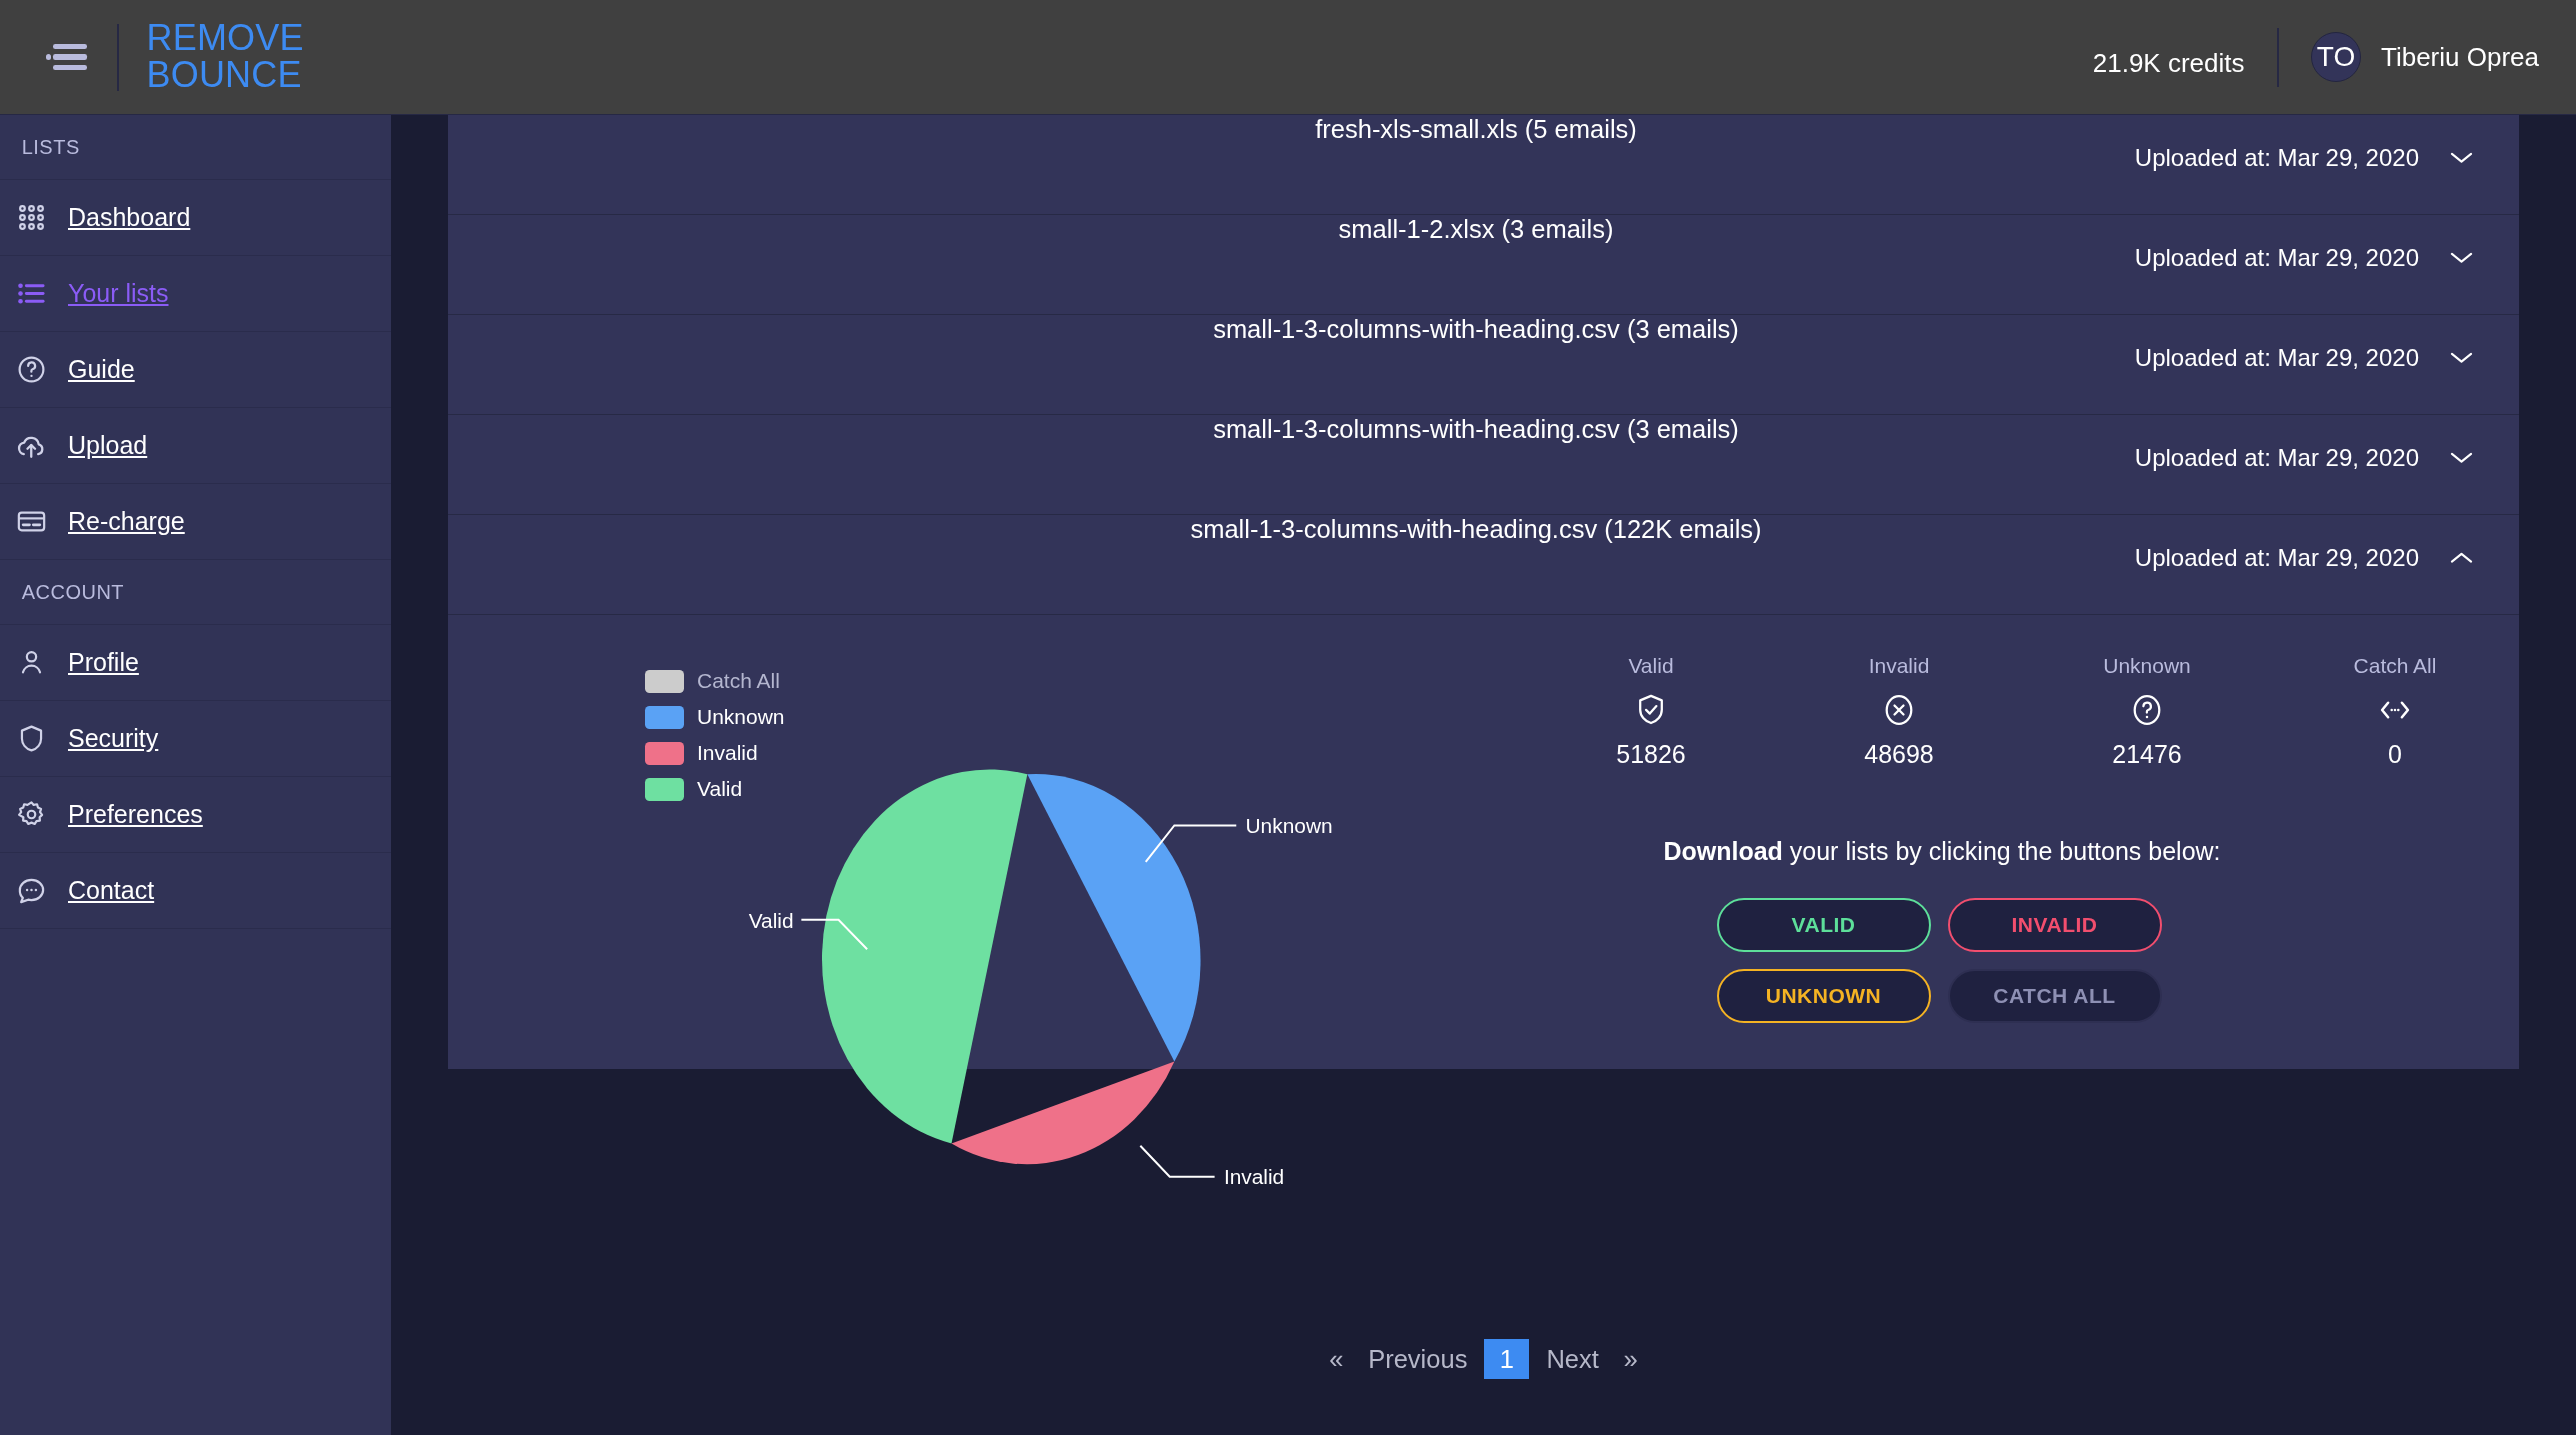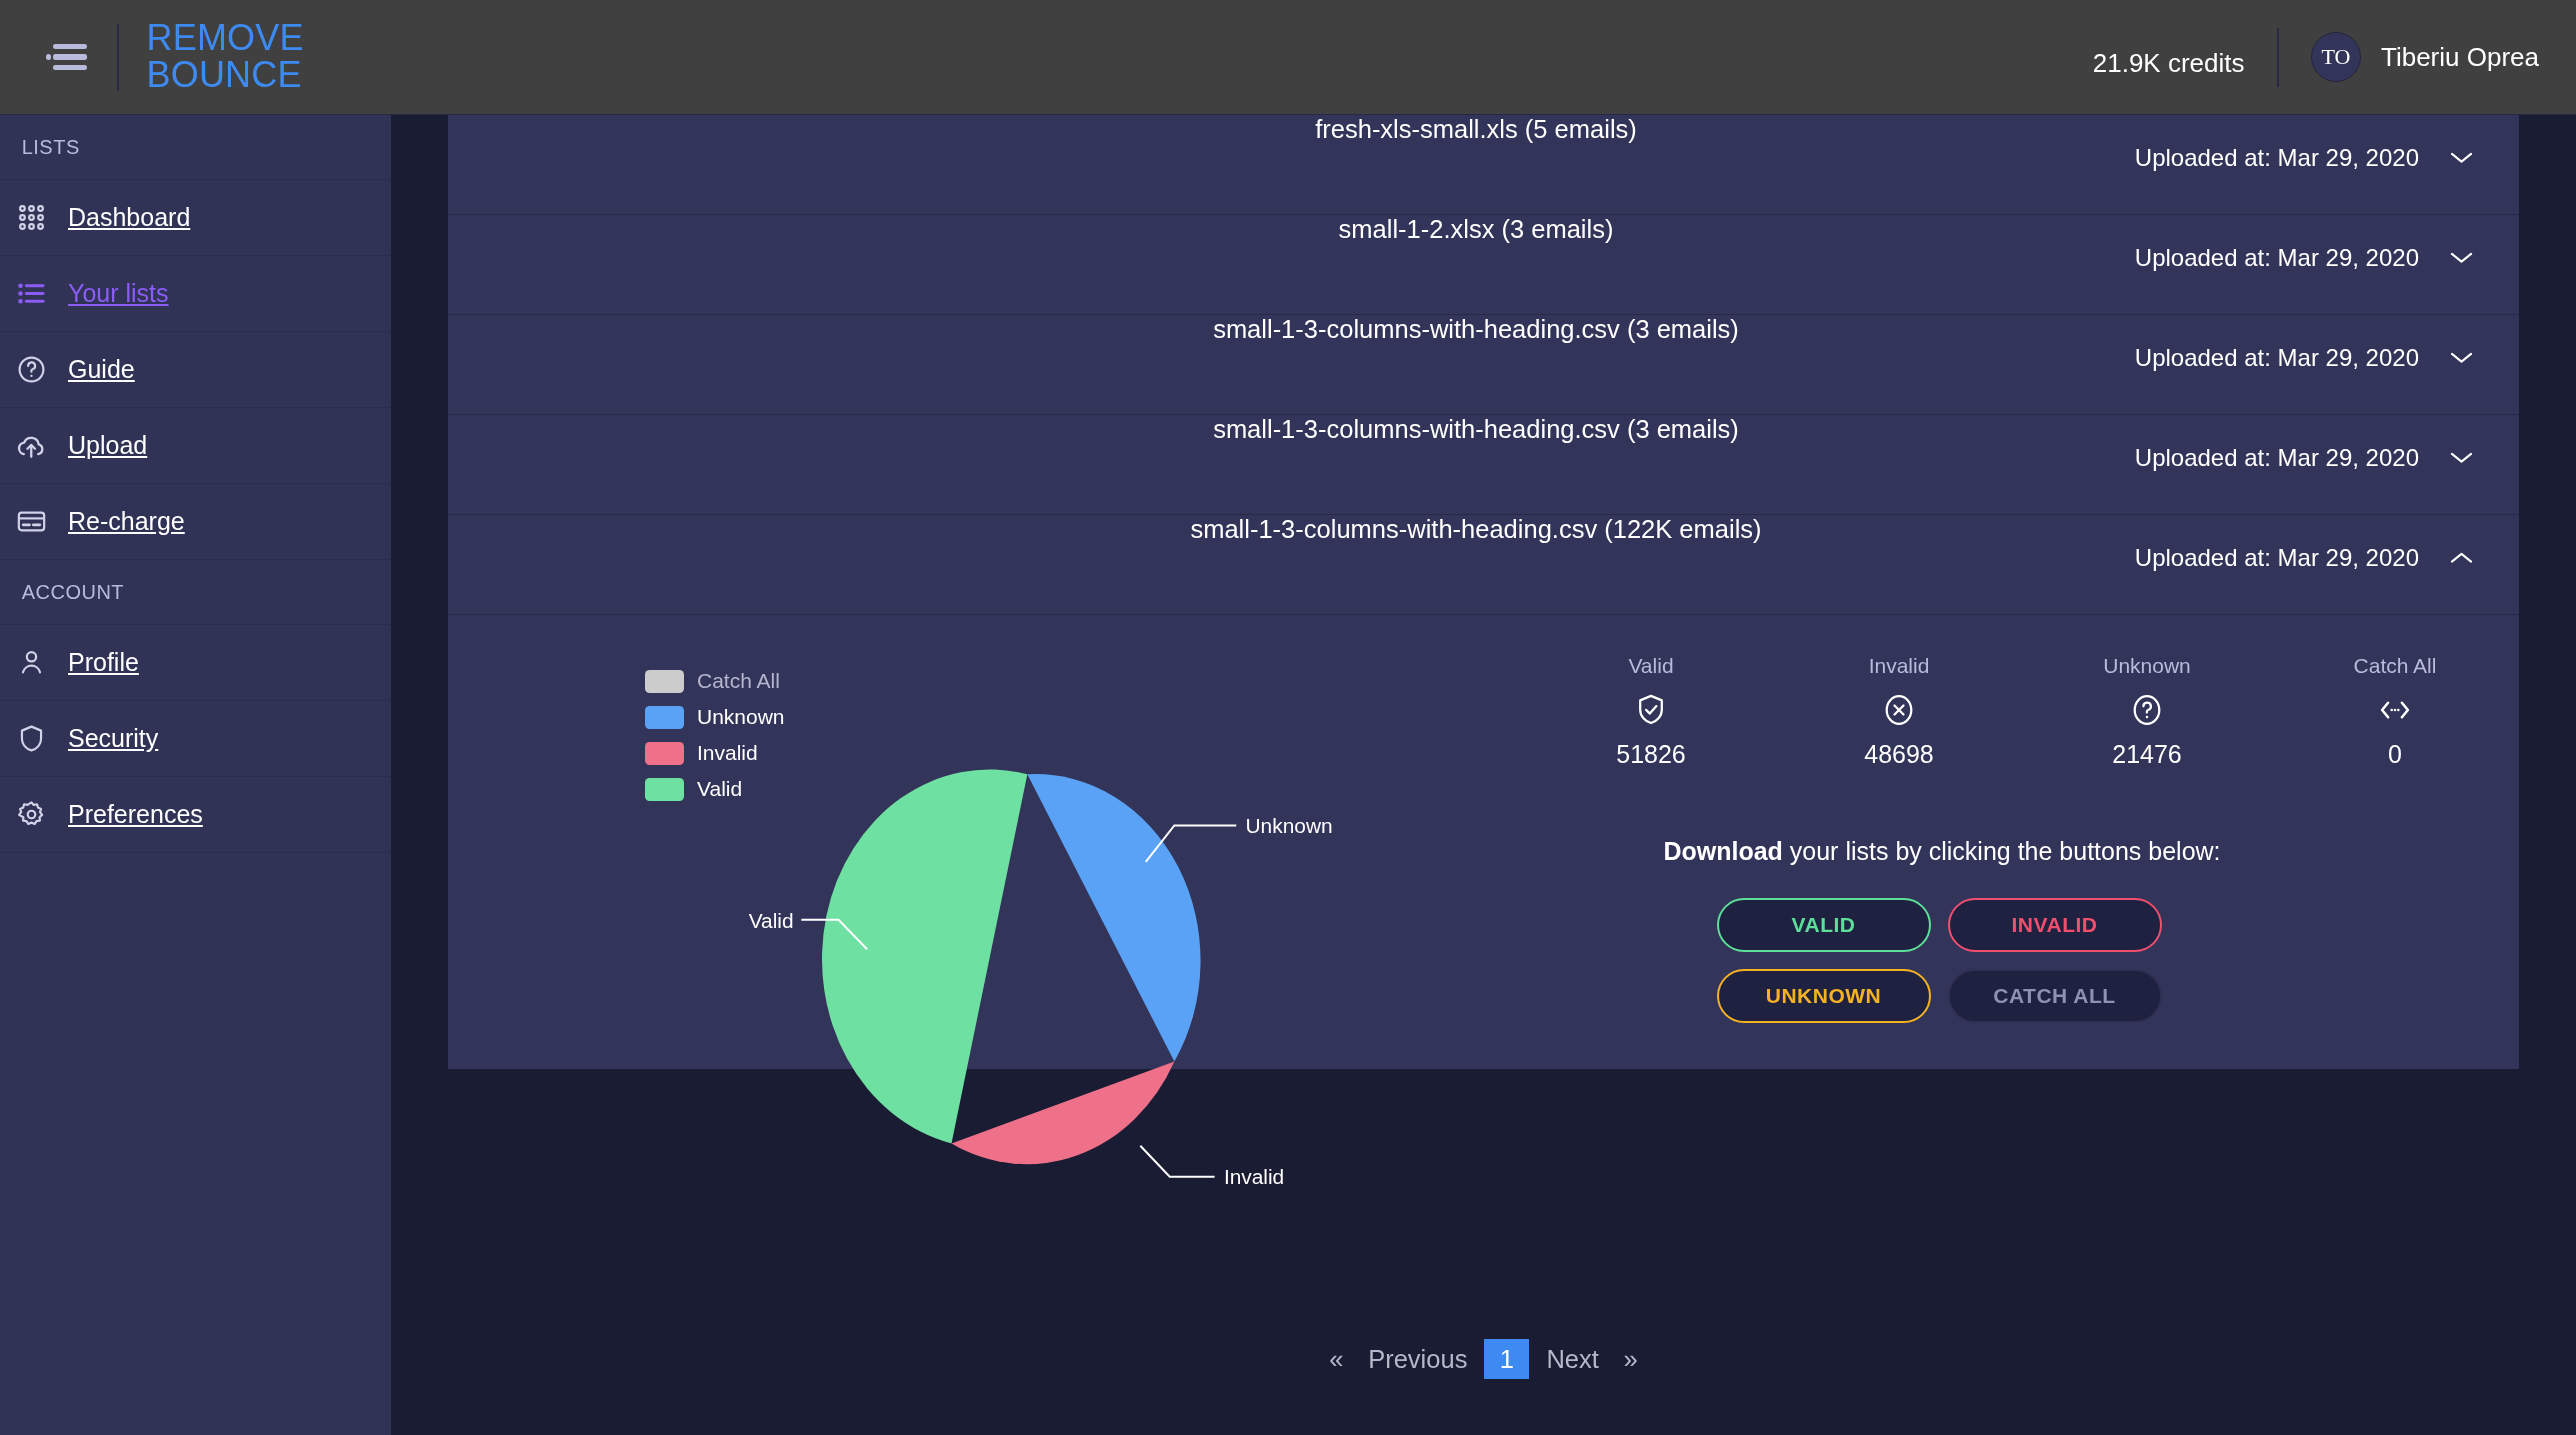--- a/index.html
+++ b/index.html
@@ -32,24 +32,23 @@
   .brand {
     margin-left: 28px; color: #3d8bf2; font-size: 36px; font-weight: 400;
     line-height: 1.02; letter-spacing: 0.2px;
   }
   .brand span { display: block; }
   .topright { margin-left: auto; display: flex; align-items: center; padding-right: 37px; }
   .credits { color: #ffffff; font-size: 26px; margin-top: 12px; }
   .topdivider2 { width: 1.5px; height: 59px; background: #262844; margin: 0 32.5px; }
   .avatar {
     width: 50px; height: 50px; border-radius: 50%;
-    border: 1.5px solid #23253f; color: #ffffff; font-size: 22px;
+    border: 1.5px solid #23253f; color: #ffffff; font-size: 28px;
     display: flex; align-items: center; justify-content: center;
     background: #333459;
-    font-family: Liberation Serif, serif;
   }
   .username { color: #ffffff; font-size: 26px; margin-left: 20px; }
 
   
   .sidebar {
     position: absolute; left: 0; top: 115px; width: 391px; height: 1321px;
     background: #313356;
   }
   .nav-section {
     height: 65px; display: flex; align-items: center;
@@ -256,20 +255,33 @@
     <div class="nav-item">
       <span class="ico">
         <svg width="31" height="31" viewBox="0 0 24 24" fill="none" stroke="#d0d2e8" stroke-width="1.7" stroke-linejoin="round">
           <path d="M12 2.6l1.7 2 2.6-.5.7 2.5 2.4 1.1-.8 2.5 1.6 2.1-1.9 1.8.2 2.6-2.6.4-1.4 2.2-2.5-1-2.5 1-1.4-2.2-2.6-.4.2-2.6L2.4 12.3 4 10.2l-.8-2.5 2.4-1.1.7-2.5 2.6.5z"></path>
           <circle cx="12" cy="12" r="2.9"></circle>
         </svg>
       </span>
       <span>Preferences</span>
     </div>
 
+    <div class="nav-item">
+      <span class="ico">
+        <svg width="31" height="31" viewBox="0 0 24 24" fill="none" stroke="#d0d2e8" stroke-width="1.7" stroke-linejoin="round">
+          <path d="M21 11.6c0 4.3-4 7.8-9 7.8a10 10 0 0 1-2.6-.3L4 21l1.3-3.4A7.3 7.3 0 0 1 3 11.6c0-4.3 4-7.8 9-7.8s9 3.5 9 7.8z"></path>
+          <g fill="#d0d2e8" stroke="none">
+            <circle cx="8.6" cy="11.6" r="0.95"></circle>
+              <circle cx="12" cy="11.6" r="0.95"></circle>
+              <circle cx="15.4" cy="11.6" r="0.95"></circle>
+          </g>
+        </svg>
+      </span>
+      <span>Contact</span>
+    </div>
   </div>
 
   <div class="main">
     <div class="card">
 
       <div class="list-row">
         <div class="fname">fresh-xls-small.xls (5 emails)</div>
         <div class="right">
           <div class="date">Uploaded at: Mar 29, 2020</div>
           <span class="chev">

